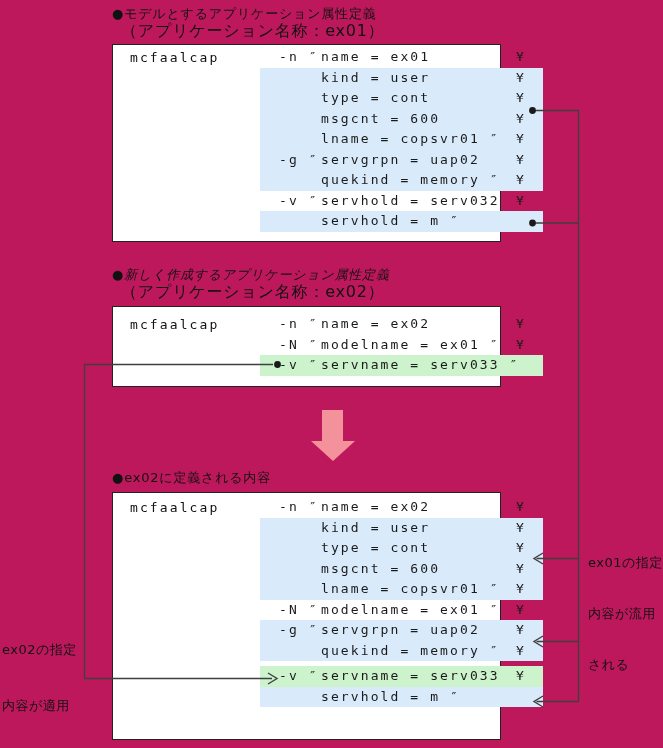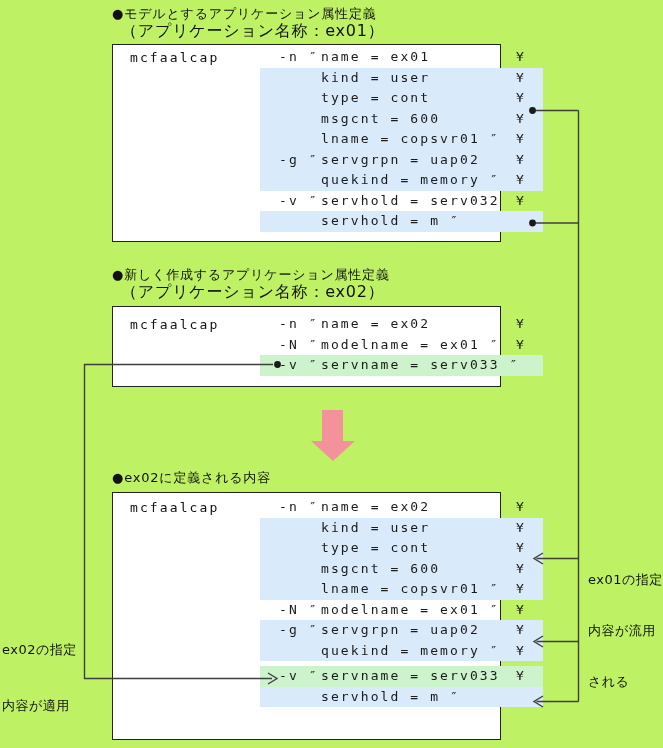--- a/index.html
+++ b/index.html
@@ -5,21 +5,21 @@
   :root{
     --highlight-blue:#d9eafb;
     --highlight-green:#cdf3cd;
     --arrow-pink:#f4929b;
     --line-color:#3f3f3f;
     --border-color:#222222;
     --text-color:#111111;
   }
   html,body{margin:0;padding:0;background:#ffffff;}
   .stage{
-    position:relative;width:663px;height:748px;background:#bef264;
+    position:relative;width:663px;height:748px;background:#be185d;
     font-family:"DejaVu Sans","Liberation Sans",sans-serif;
     color:var(--text-color);
     overflow:hidden;
   }
   .sec-title{
     position:absolute;font-size:13px;line-height:15px;font-weight:500;
     letter-spacing:0.8px;white-space:pre;
   }
   .sec-sub{
     position:absolute;font-size:16px;line-height:15px;font-weight:500;
@@ -51,21 +51,21 @@
   }
   .opt{left:166px;} .val{left:208px;text-align:right;} .cont{left:403px;}
   .overlay{position:absolute;left:0;top:0;pointer-events:none;}
   .connector{stroke:var(--line-color);stroke-width:1.4;fill:none;}
   .dot{fill:#1a1a1a;stroke:none;}
   .bigarrow{fill:var(--arrow-pink);stroke:none;}
   .ann{
     position:absolute;font-size:13px;line-height:18px;letter-spacing:0.5px;
     white-space:pre;
   }
-  .ann-right{left:588px;top:537px;line-height:17px;}
+  .ann-right{left:588px;top:520px;line-height:17px;}
   .ann-left{left:2px;top:604px;line-height:18.5px;}
 </style>
 </head>
 <body>
 
 <div class="stage">
 
   <div class="sec-title" style="left:112px;top:6px;">●モデルとするアプリケーション属性定義</div>
   <div class="sec-sub" style="left:121px;top:23px;">（アプリケーション名称：ex01）</div>
 
@@ -112,21 +112,21 @@
       <span class="val">servhold = serv032</span>
       <span class="cont">¥</span>
     </div>
     <div class="row m4">
       <span class="band blue"></span>
       <span class="val">servhold = m ″</span>
       <span class="cont"></span>
     </div>
   </div>
 
-  <div class="sec-title" style="left:112px;top:267px;">●新しく作成するアプリケーション属性定義</div>
+  <div class="sec-title" style="left:112px;top:267px;font-style:italic;">●新しく作成するアプリケーション属性定義</div>
   <div class="sec-sub" style="left:121px;top:284px;">（アプリケーション名称：ex02）</div>
 
   <div class="defbox" id="box2">
     <span class="cmd">mcfaalcap</span>
     <div class="row">
       <span class="opt">-n ″</span>
       <span class="val">name = ex02</span>
       <span class="cont">¥</span>
     </div>
     <div class="row">

